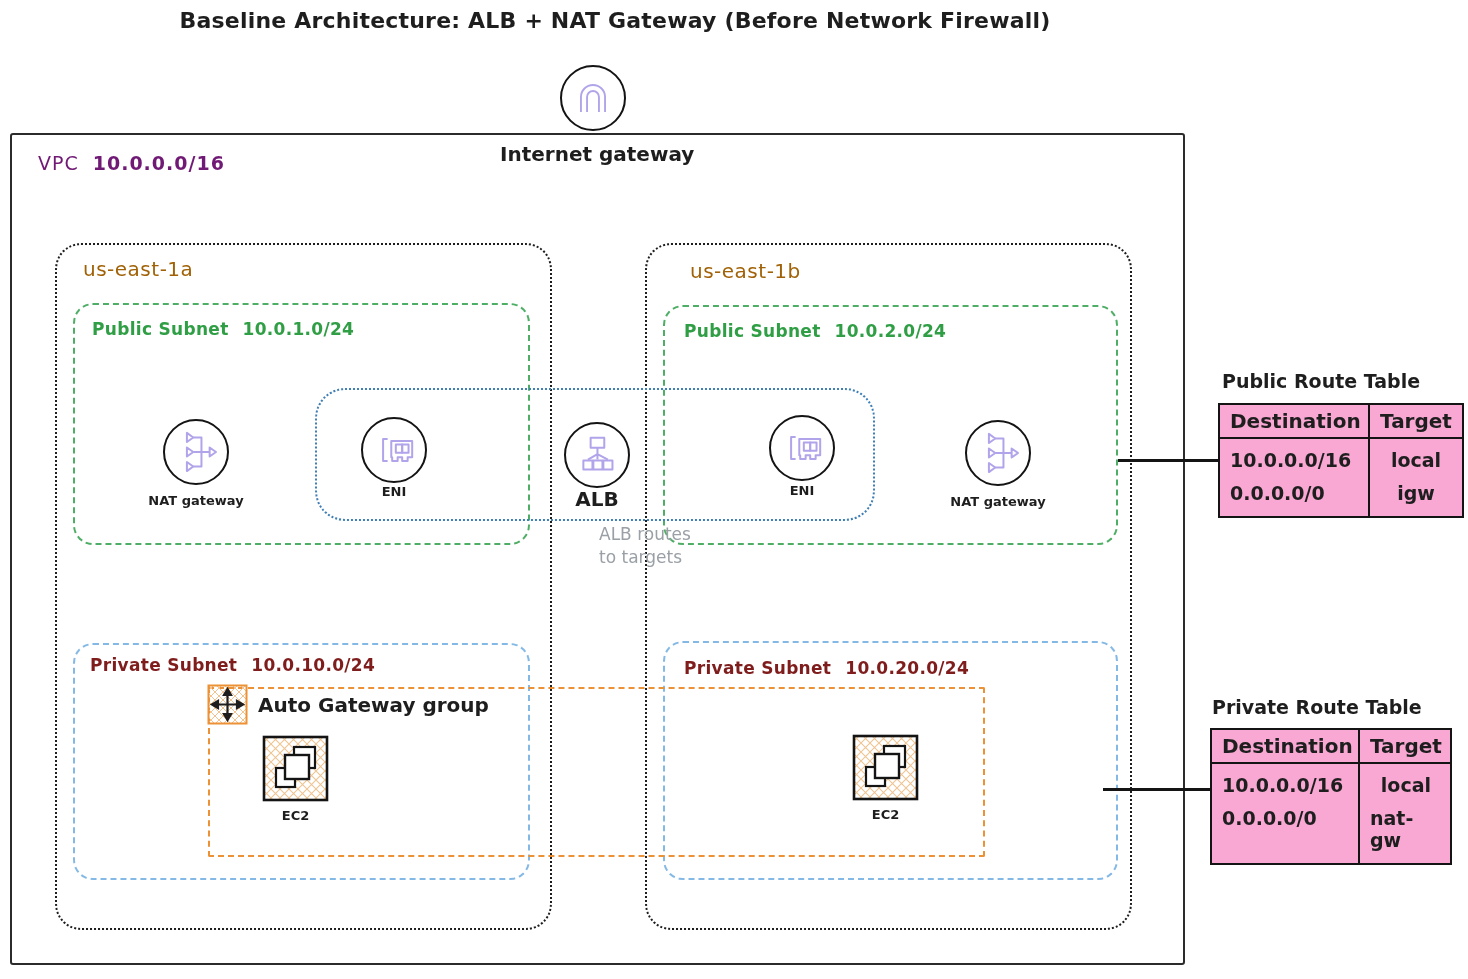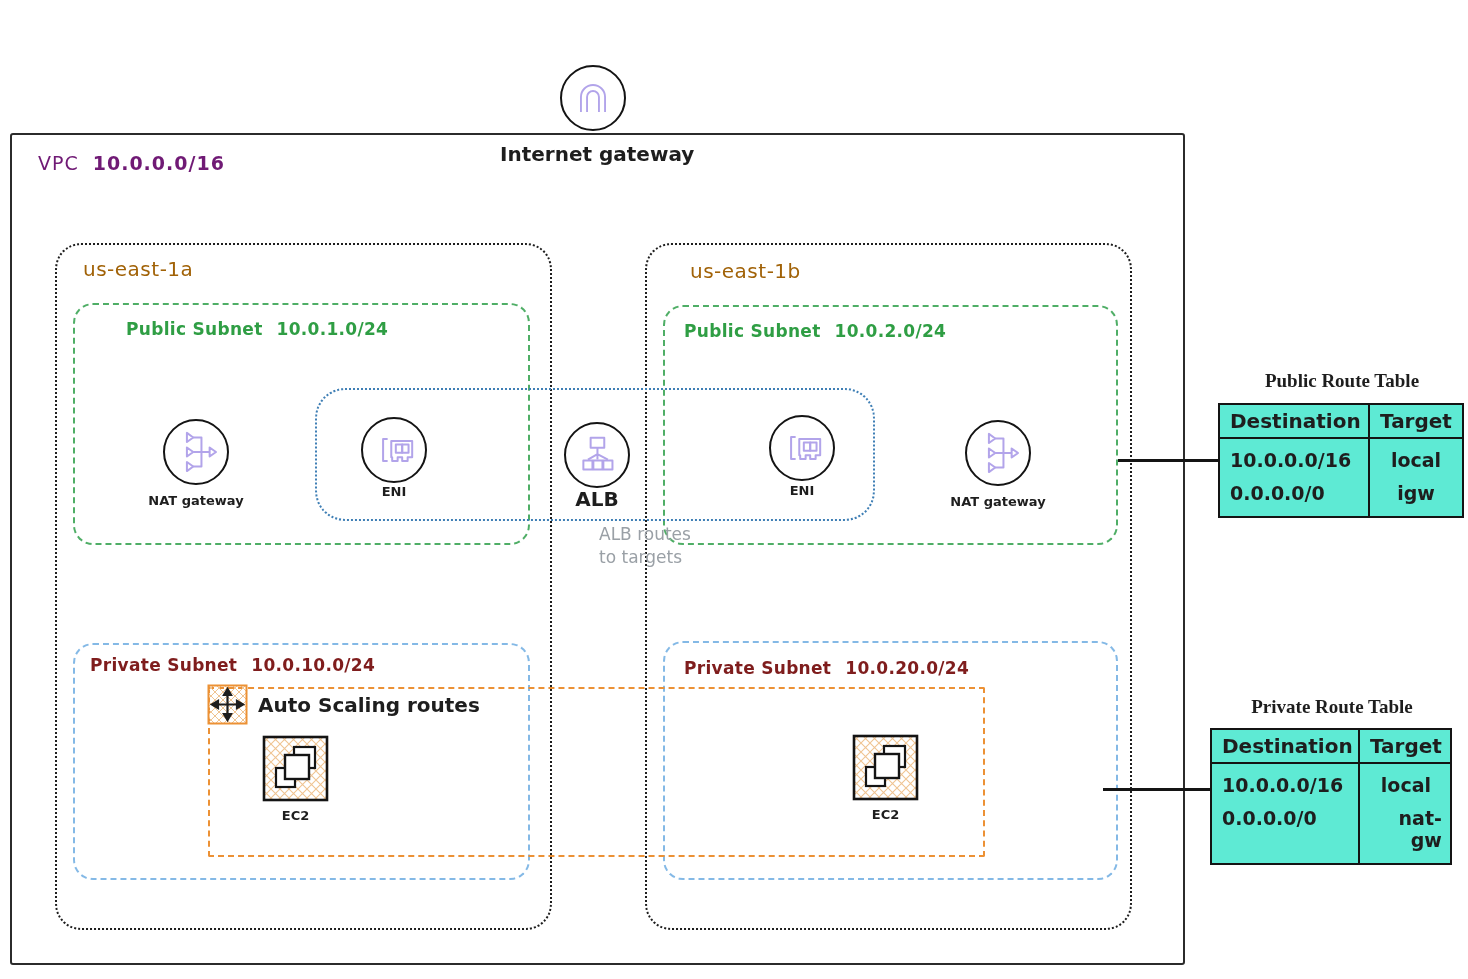--- a/index.html
+++ b/index.html
@@ -33,55 +33,56 @@
   .asg-box{left:208px;top:687px;width:777px;height:170px;border:2.8px dashed #ec9135;border-radius:2px;}
   .asg-label{left:258px;top:693px;font-size:20px;font-weight:600;}
 
   
   .node-circle{width:66px;height:66px;border:2.6px solid #141414;border-radius:50%;
                background:#fff;display:flex;align-items:center;justify-content:center;}
   .node-label{text-align:center;font-size:13px;font-weight:600;white-space:nowrap;}
   .note{font-size:17px;color:#9aa0a6;font-weight:500;white-space:nowrap;margin-left:42px;}
 
   
-  .rt-title{position:absolute;font-size:19px;font-weight:600;text-align:center;white-space:nowrap;font-family:Liberation Serif, serif;}
-  .rt-grid{position:absolute;display:grid;border:2.5px solid #141414;background:#5eead4;}
+  .rt-title{position:absolute;font-size:19px;font-weight:600;white-space:nowrap;}
+  .rt-grid{position:absolute;display:grid;border:2.5px solid #141414;background:#f9a8d4;}
   .rt-head{font-size:20px;font-weight:600;padding:4px 10px;border-bottom:2.5px solid #141414;
            display:flex;align-items:center;height:34px;box-sizing:border-box;}
   .rt-cell{font-size:19px;font-weight:600;padding:10px 10px 12px;display:flex;flex-direction:column;gap:11px;box-sizing:border-box;}
-  .col2{border-left:2.5px solid #141414;justify-content:center;text-align:right;align-items:center;}
+  .col2{border-left:2.5px solid #141414;justify-content:center;text-align:left;align-items:center;}
 
   .connector{height:2.6px;background:#141414;}
 </style>
 </head>
 <body>
 
 <div class="canvas">
 
+  <div class="abs diagram-title">Baseline Architecture: ALB + NAT Gateway (Before Network Firewall)</div>
 
   <div class="abs vpc-box"></div>
   <div class="abs vpc-label">
     <span>VPC</span><span class="subnet-cidr">10.0.0.0/16</span>
   </div>
 
   <div class="abs node-circle" style="left:560px;top:65px;">
     <svg width="44" height="44" viewBox="0 0 44 44">
       <path d="M13 36 V21 a9 9 0 0 1 18 0 V36" fill="none" stroke="#b2a4ea" stroke-width="8" stroke-linejoin="round"></path>
       <path d="M13 36 V21 a9 9 0 0 1 18 0 V36" fill="none" stroke="#ffffff" stroke-width="4.2" stroke-linejoin="round"></path>
     </svg>
   </div>
   <div class="abs node-label" style="left:500px;top:142px;width:190px;font-size:20px;">Internet gateway</div>
 
   <div class="abs az-box az1"></div>
   <div class="abs az-label" style="left:83px;top:257px;">us-east-1a</div>
   <div class="abs az-box az2"></div>
   <div class="abs az-label" style="left:690px;top:259px;">us-east-1b</div>
 
   <div class="abs public-box ps1"></div>
-  <div class="abs subnet-label public-label" style="left:92px;top:319px;margin-left:34px;">
+  <div class="abs subnet-label public-label" style="left:92px;top:319px;">
     <span>Public Subnet</span><span class="subnet-cidr">10.0.1.0/24</span>
   </div>
   <div class="abs public-box ps2"></div>
   <div class="abs subnet-label public-label" style="left:684px;top:321px;">
     <span>Public Subnet</span><span class="subnet-cidr">10.0.2.0/24</span>
   </div>
 
   <div class="abs private-box pv1"></div>
   <div class="abs subnet-label private-label" style="left:90px;top:655px;">
     <span>Private Subnet</span><span class="subnet-cidr">10.0.10.0/24</span>
@@ -169,21 +170,21 @@
       <rect x="1.5" y="1.5" width="38" height="38" fill="url(#hatchA)" stroke="#ec9135" stroke-width="2"></rect>
       <g stroke="#1e1e1e" stroke-width="2.2" fill="#1e1e1e">
         <path d="M20.5 10 V31 M10 20.5 H31" fill="none"></path>
         <polygon points="20.5,5 17,11 24,11"></polygon>
         <polygon points="20.5,36 17,30 24,30"></polygon>
         <polygon points="5,20.5 11,17 11,24"></polygon>
         <polygon points="36,20.5 30,17 30,24"></polygon>
       </g>
     </svg>
   </div>
-  <div class="abs asg-label">Auto Scaling routes</div>
+  <div class="abs asg-label">Auto Gateway group</div>
 
   <div class="abs" style="left:262px;top:735px;">
     <svg width="67" height="67" viewBox="0 0 67 67">
       <defs>
         <pattern id="hatch1" width="9" height="9" patternUnits="userSpaceOnUse">
           <path d="M0 9 L9 0 M0 0 L9 9" stroke="#f0c492" stroke-width="1.1" fill="none"></path>
         </pattern>
       </defs>
       <rect x="2" y="2" width="63" height="63" fill="url(#hatch1)" stroke="#141414" stroke-width="2.6"></rect>
       <rect x="32" y="12" width="21" height="21" fill="#fff" stroke="#141414" stroke-width="2.2"></rect>

